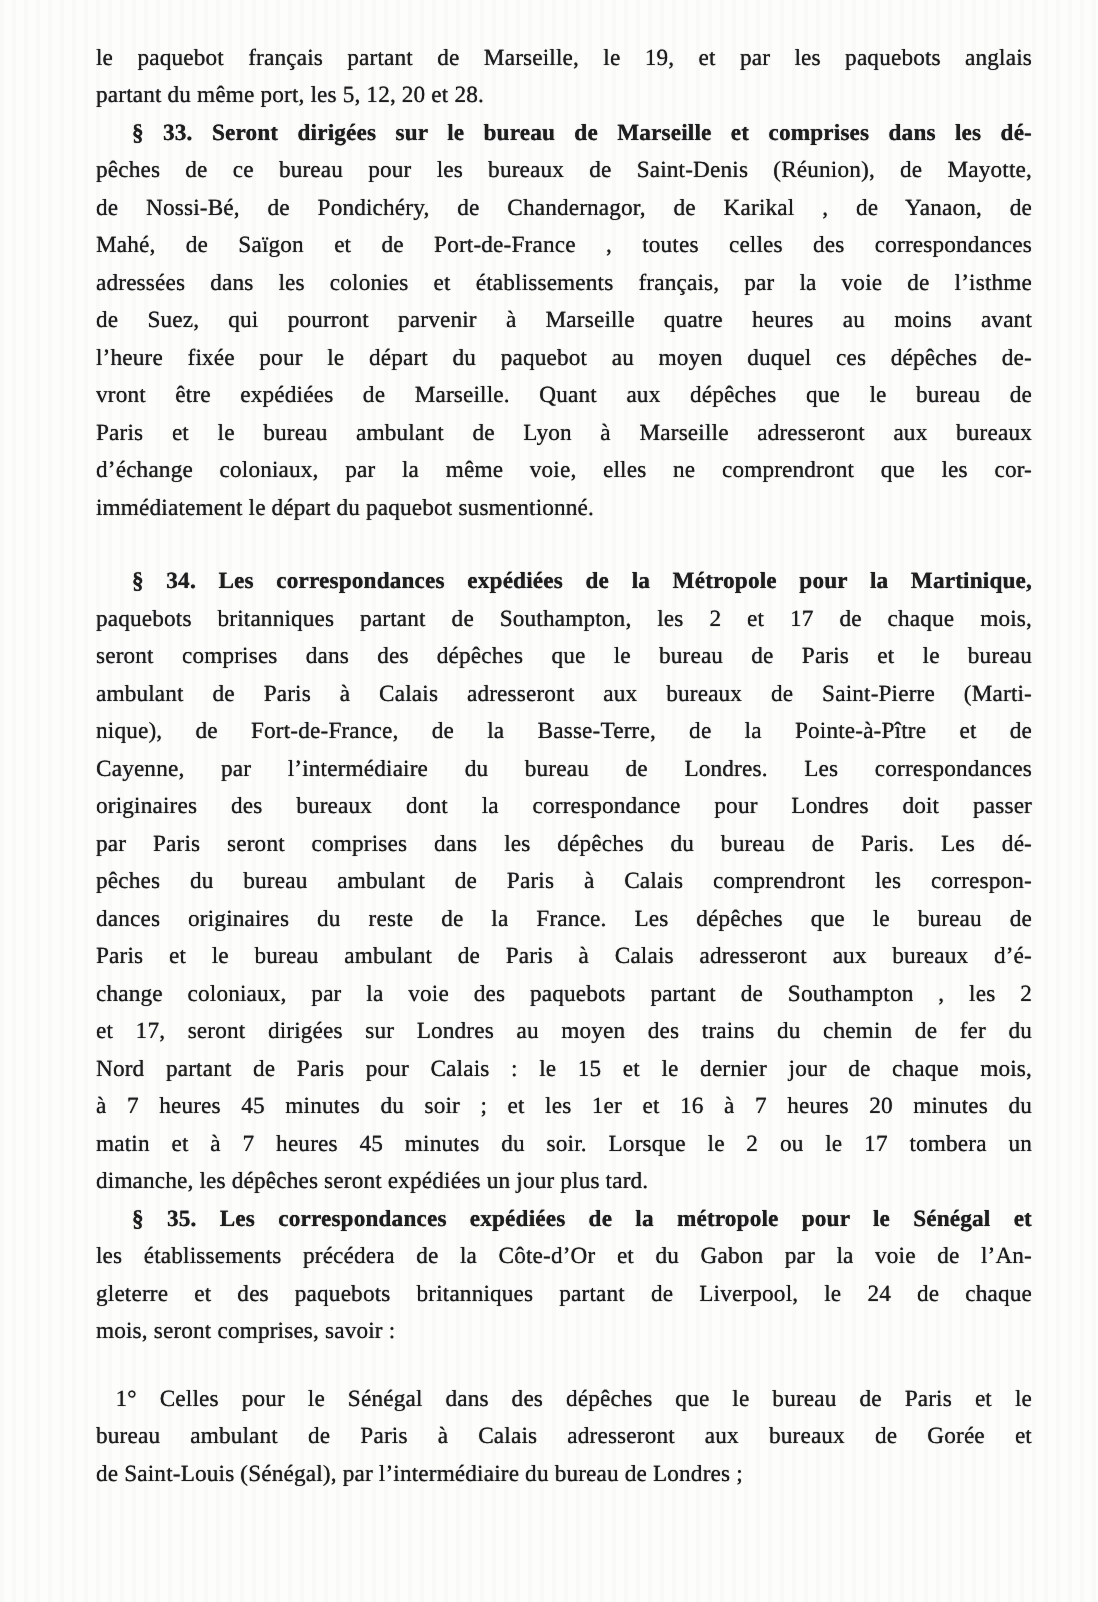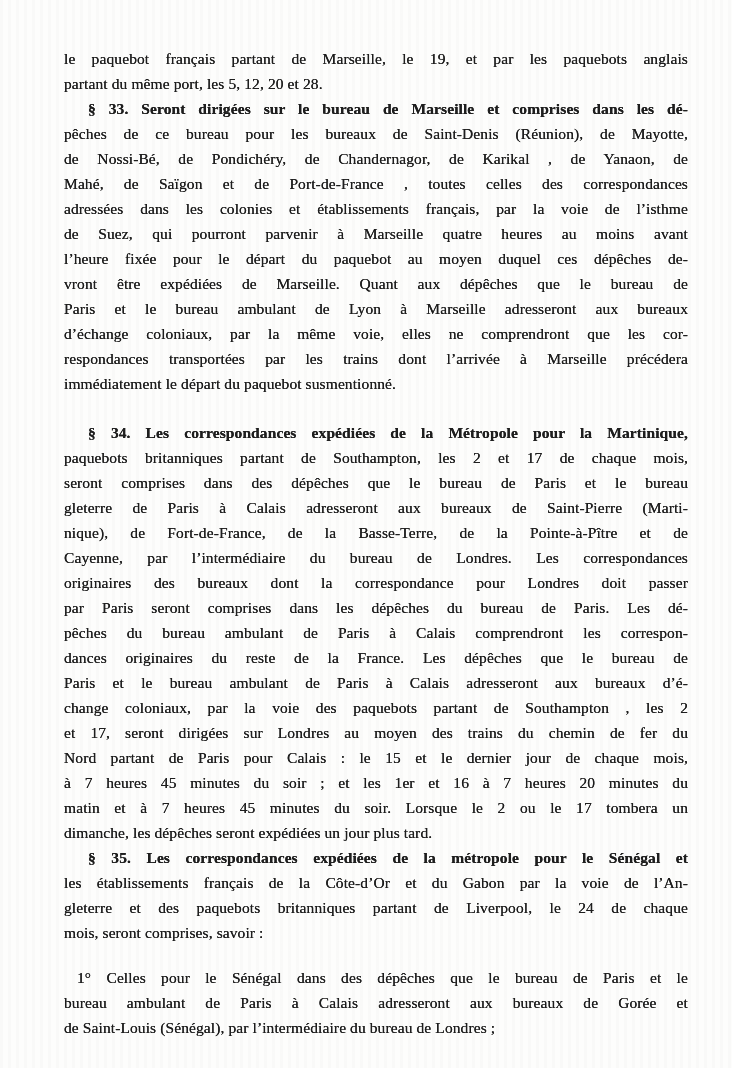--- a/index.html
+++ b/index.html
@@ -24,21 +24,21 @@
     background: repeating-linear-gradient(
       90deg,
       rgba(0,0,0,0.015) 0px, rgba(0,0,0,0.015) 3px,
       rgba(0,0,0,0.0)  3px, rgba(0,0,0,0.0)  8px
     );
     pointer-events: none;
   }
   .text-block {
     position: absolute;
     left: 64px;
-    top: 46px;
+    top: 26px;
     width: 624px;
     font-size: 15.5px;
     line-height: 25px;
     letter-spacing: 0.1px;
     text-shadow: 0 0 0.6px currentColor; 
   }
   .line {
     text-align: justify;
     text-align-last: justify;
   }
@@ -70,45 +70,44 @@
         <div class="line first">§ 33. Seront dirigées sur le bureau de Marseille et comprises dans les dé-</div>
         <div class="line">pêches de ce bureau pour les bureaux de Saint-Denis (Réunion), de Mayotte,</div>
         <div class="line">de Nossi-Bé, de Pondichéry, de Chandernagor, de Karikal , de Yanaon, de</div>
         <div class="line">Mahé, de Saïgon et de Port-de-France , toutes celles des correspondances</div>
         <div class="line">adressées dans les colonies et établissements français, par la voie de l’isthme</div>
         <div class="line">de Suez, qui pourront parvenir à Marseille quatre heures au moins avant</div>
         <div class="line">l’heure fixée pour le départ du paquebot au moyen duquel ces dépêches de-</div>
         <div class="line">vront être expédiées de Marseille. Quant aux dépêches que le bureau de</div>
         <div class="line">Paris et le bureau ambulant de Lyon à Marseille adresseront aux bureaux</div>
         <div class="line">d’échange coloniaux, par la même voie, elles ne comprendront que les cor-</div>
-        <div class="line">respondances transportées par les trains dont l’arrivée à Marseille précédera</div>
         <div class="line last">immédiatement le départ du paquebot susmentionné.</div>
       </div>
     <div class="para indent gap-before">
         <div class="line first">§ 34. Les correspondances expédiées de la Métropole pour la Martinique,</div>
         <div class="line">paquebots britanniques partant de Southampton, les 2 et 17 de chaque mois,</div>
         <div class="line">seront comprises dans des dépêches que le bureau de Paris et le bureau</div>
-        <div class="line">gleterre de Paris à Calais adresseront aux bureaux de Saint-Pierre (Marti-</div>
+        <div class="line">ambulant de Paris à Calais adresseront aux bureaux de Saint-Pierre (Marti-</div>
         <div class="line">nique), de Fort-de-France, de la Basse-Terre, de la Pointe-à-Pître et de</div>
         <div class="line">Cayenne, par l’intermédiaire du bureau de Londres. Les correspondances</div>
         <div class="line">originaires des bureaux dont la correspondance pour Londres doit passer</div>
         <div class="line">par Paris seront comprises dans les dépêches du bureau de Paris. Les dé-</div>
         <div class="line">pêches du bureau ambulant de Paris à Calais comprendront les correspon-</div>
         <div class="line">dances originaires du reste de la France. Les dépêches que le bureau de</div>
         <div class="line">Paris et le bureau ambulant de Paris à Calais adresseront aux bureaux d’é-</div>
         <div class="line">change coloniaux, par la voie des paquebots partant de Southampton , les 2</div>
         <div class="line">et 17, seront dirigées sur Londres au moyen des trains du chemin de fer du</div>
         <div class="line">Nord partant de Paris pour Calais : le 15 et le dernier jour de chaque mois,</div>
         <div class="line">à 7 heures 45 minutes du soir ; et les 1er et 16 à 7 heures 20 minutes du</div>
         <div class="line">matin et à 7 heures 45 minutes du soir. Lorsque le 2 ou le 17 tombera un</div>
         <div class="line last">dimanche, les dépêches seront expédiées un jour plus tard.</div>
       </div>
     <div class="para indent">
         <div class="line first">§ 35. Les correspondances expédiées de la métropole pour le Sénégal et</div>
-        <div class="line">les établissements français de la Côte-d’Or et du Gabon par la voie de l’An-</div>
+        <div class="line">les établissements précédera de la Côte-d’Or et du Gabon par la voie de l’An-</div>
         <div class="line">gleterre et des paquebots britanniques partant de Liverpool, le 24 de chaque</div>
         <div class="line last">mois, seront comprises, savoir :</div>
       </div>
     <div class="para indent-sm">
         <div class="line first">1° Celles pour le Sénégal dans des dépêches que le bureau de Paris et le</div>
         <div class="line">bureau ambulant de Paris à Calais adresseront aux bureaux de Gorée et</div>
         <div class="line last">de Saint-Louis (Sénégal), par l’intermédiaire du bureau de Londres ;</div>
       </div>
   </div>
 </div>

